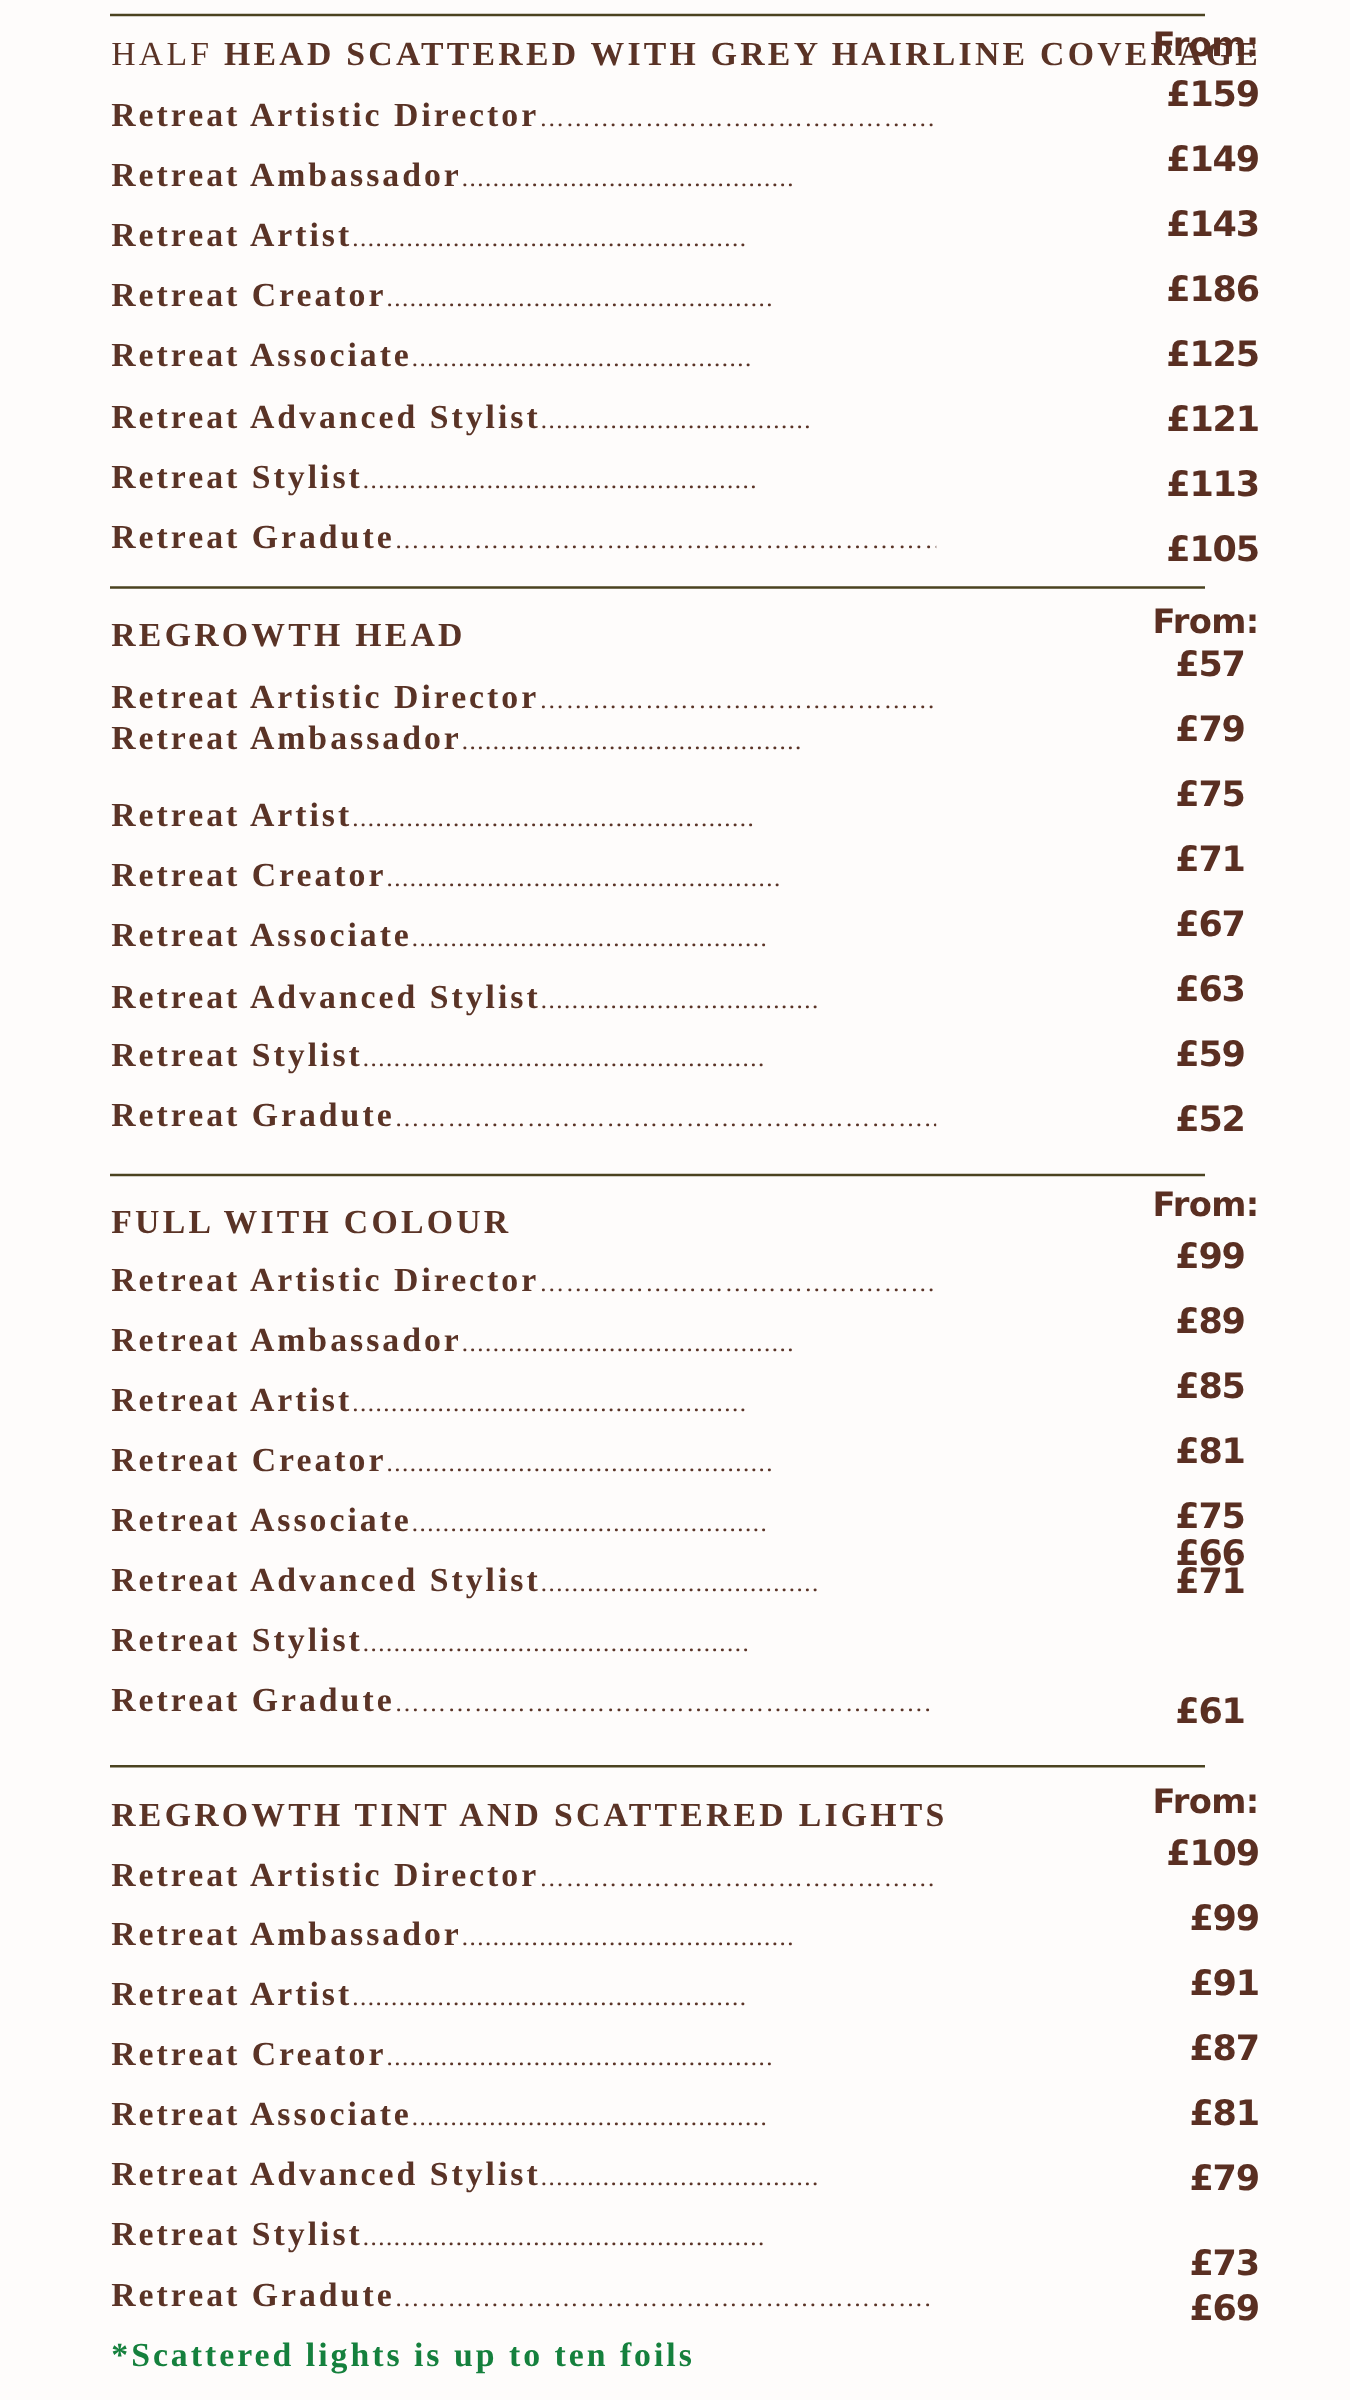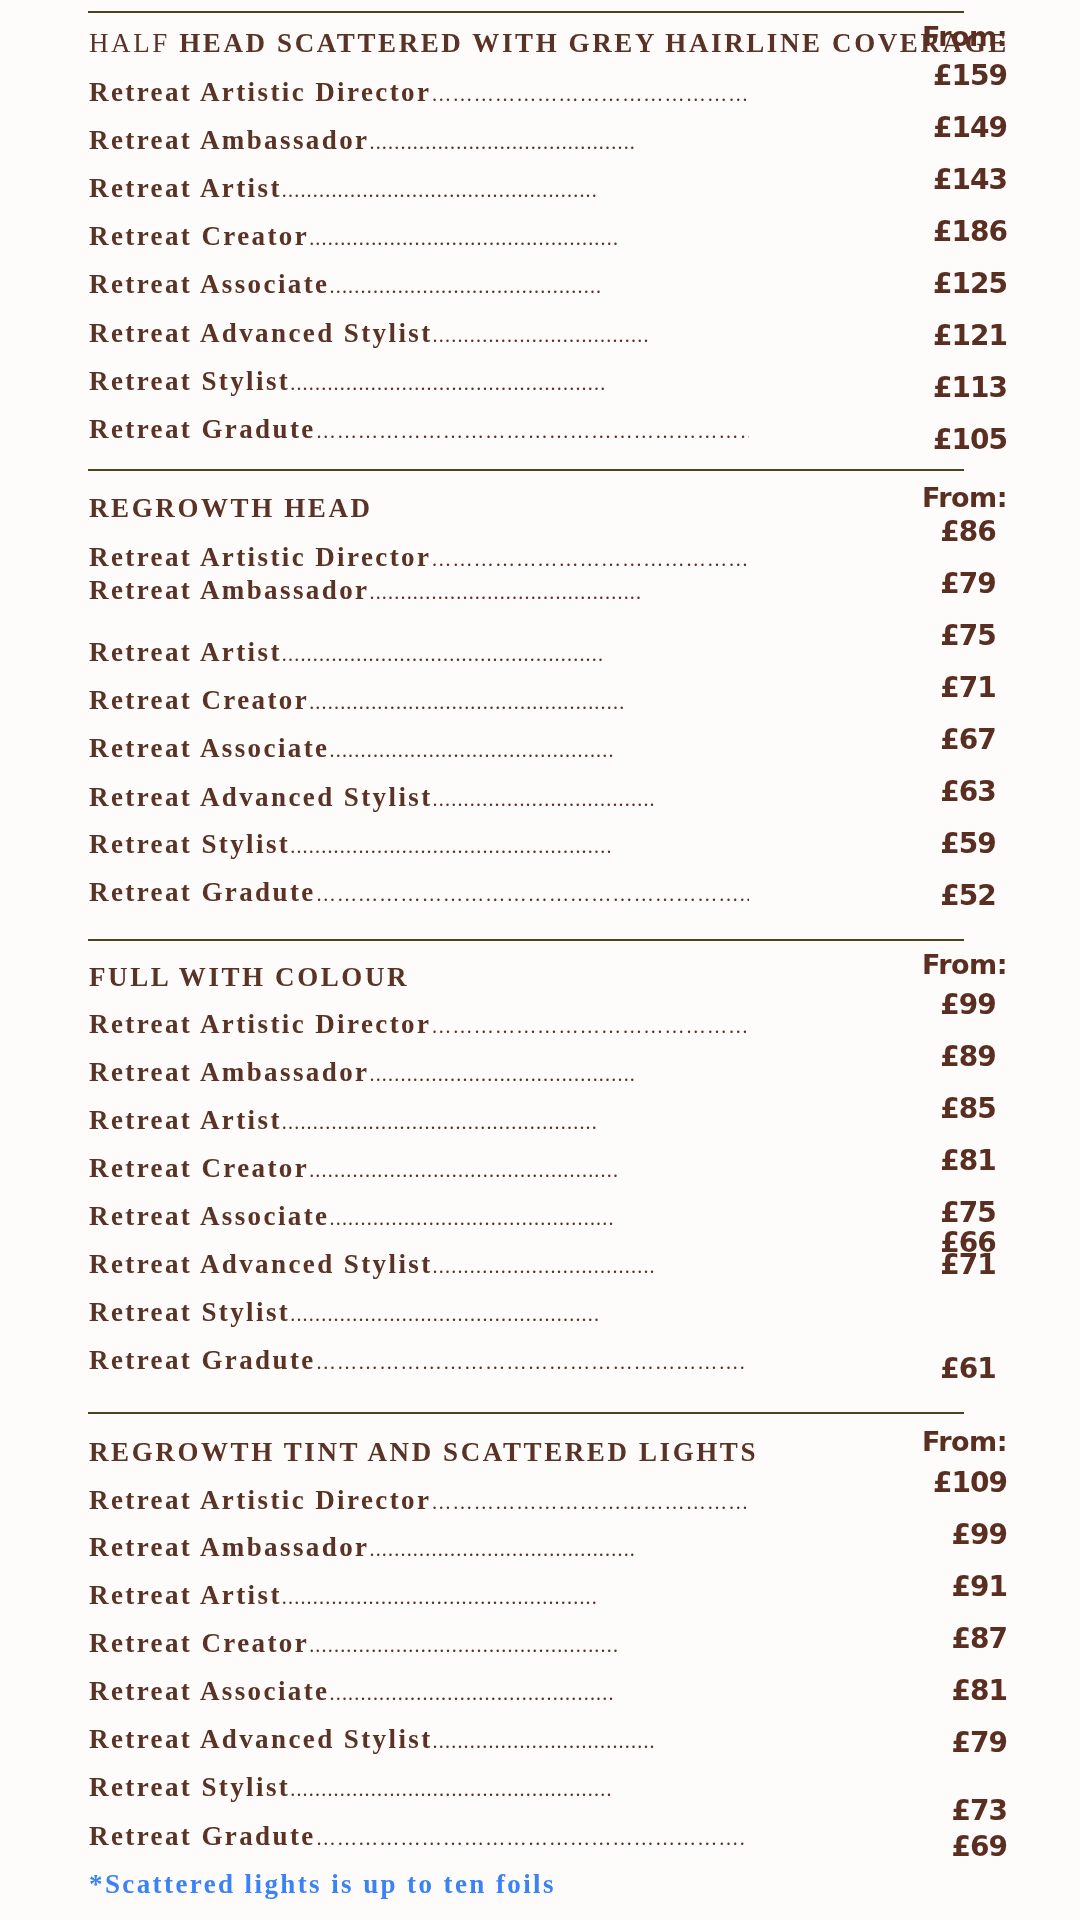--- a/index.html
+++ b/index.html
@@ -31,21 +31,21 @@
     position: absolute; font-family: "DejaVu Sans", sans-serif; font-weight: bold;
     color: #5a2f22; white-space: nowrap; transform: translateY(-50%);
     line-height: 34px; height: 34px;
   }
   .from { right: 73px; font-size: 27px; letter-spacing: -0.5px; margin-left: 43px; }
   .price { font-size: 28px; letter-spacing: -1px; text-align: center; width: 110px; left: 913px; }
   .price.right { left: auto; right: 73px; text-align: right; width: auto; }
   .footnote {
     position: absolute; left: 89px; top: 1884px; transform: translateY(-50%);
     font-family: "Liberation Serif", serif; font-size: 27px; font-weight: bold;
-    letter-spacing: 2.4px; white-space: nowrap; color: #3b82f6;
+    letter-spacing: 2.4px; white-space: nowrap; color: #15803d;
   }
 </style>
 </head>
 <body>
 
 <div>
 
   <div class="divider" style="top:11px;"></div>
   <div class="heading" style="top:43px;">
     <span class="light">HALF</span>
@@ -77,21 +77,21 @@
   <div class="row" style="top:429px;"><span>Retreat Gradute</span><span class="leader">………………………………………………………</span></div>
   <div class="price right" style="top:440px;">£105</div>
 
   <div class="divider" style="top:469px;"></div>
   <div class="heading" style="top:508px;">
     <span class="bold">REGROWTH HEAD</span>
   </div>
   <div class="from" style="top:498px;">From:</div>
 
   <div class="row" style="top:557px;"><span>Retreat Artistic Director</span><span class="leader">……………………………………………..</span></div>
-  <div class="price" style="top:532px;">£86</div>
+  <div class="price" style="top:532px;">£57</div>
 
   <div class="row" style="top:590px;"><span>Retreat Ambassador</span><span class="leader">............................................</span></div>
   <div class="price" style="top:584px;">£79</div>
 
   <div class="row" style="top:652px;"><span>Retreat Artist</span><span class="leader">....................................................</span></div>
   <div class="price" style="top:636px;">£75</div>
 
   <div class="row" style="top:700px;"><span>Retreat Creator</span><span class="leader">...................................................</span></div>
   <div class="price" style="top:688px;">£71</div>
 

